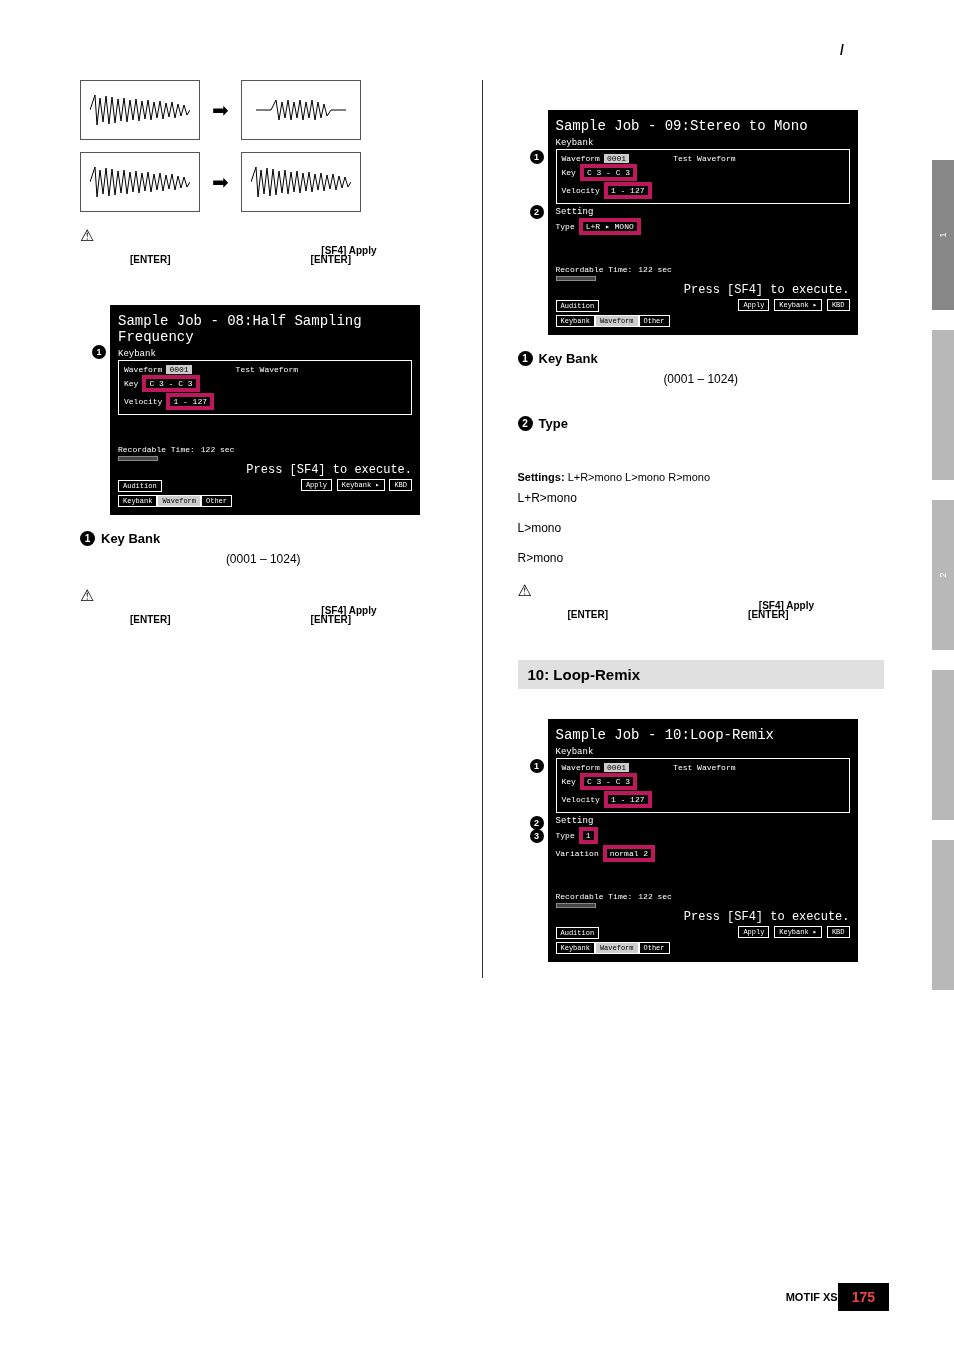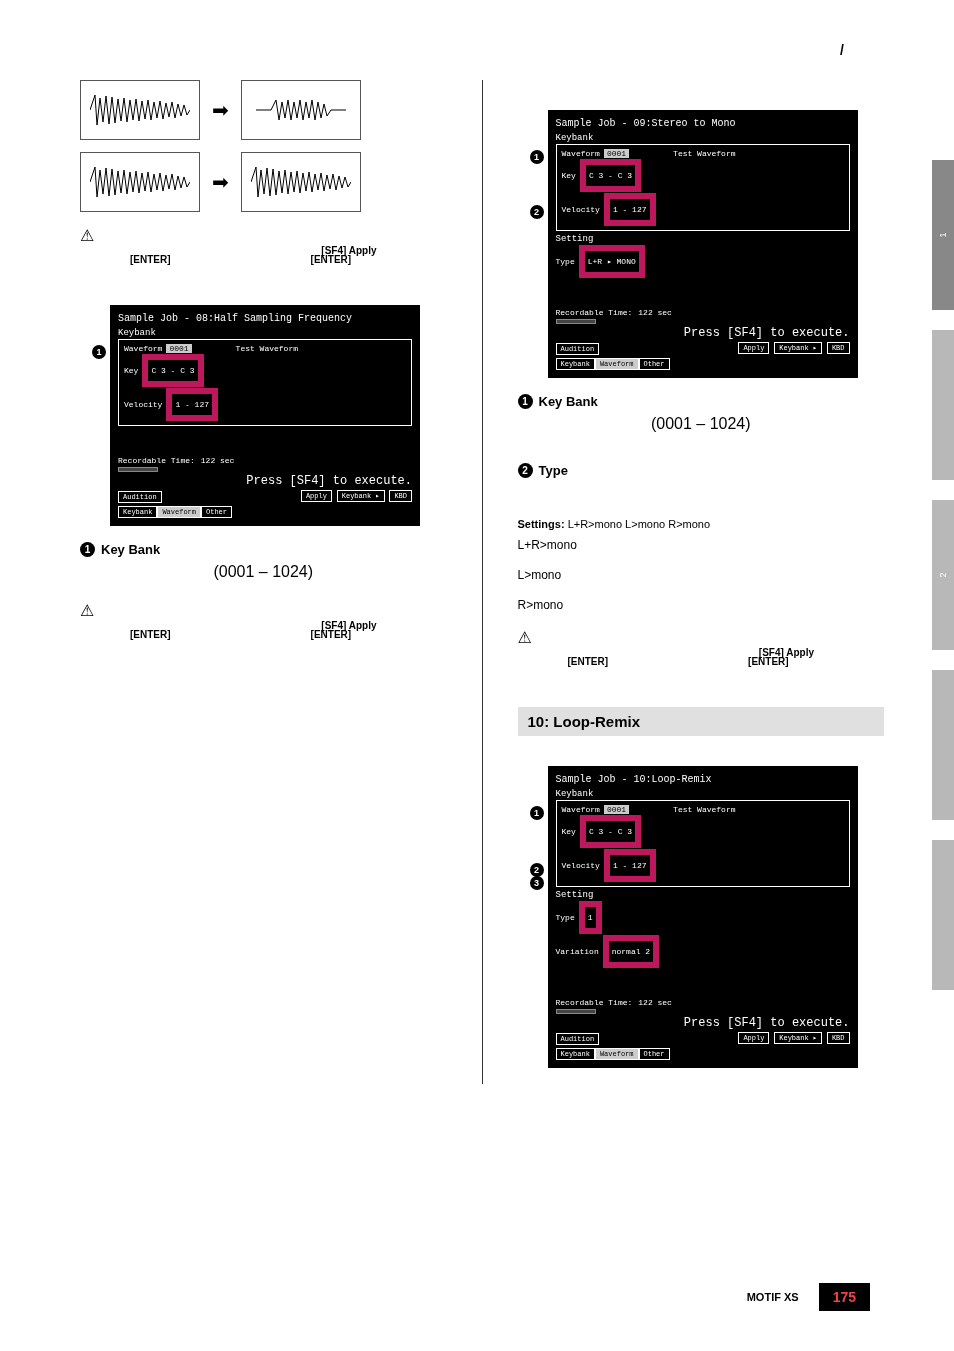--- a/index.html
+++ b/index.html
@@ -7,52 +7,52 @@
 .page { padding: 80px 70px 40px 80px; position: relative; }
 .columns { display: flex; gap: 30px; }
 .col { flex: 1; }
 .col-divider { width: 1px; background: #333; margin: 0 5px; }
 .section-header { background: #e0e0e0; padding: 6px 10px; font-weight: bold; font-size: 15px; margin-bottom: 12px; }
 .waveform-row { display: flex; align-items: center; gap: 12px; margin-bottom: 12px; justify-content: flex-start; }
 .waveform-box { border: 1px solid #555; width: 120px; height: 60px; position: relative; display: flex; align-items: center; justify-content: center; }
 .arrow { font-size: 20px; }
 .wave-vis { width: 100px; height: 40px; }
 .lcd-screen { background: #000; color: #fff; width: 310px; margin: 10px 0 16px 30px; padding: 8px; font-family: 'Courier New', monospace; font-size: 9px; position: relative; }
-.lcd-title { font-size: 10px; margin-bottom: 4px; }
+.lcd-title { font-size: 14px; margin-bottom: 4px; }
 .lcd-section-label { font-size: 9px; margin: 3px 0 1px 0; }
 .lcd-box { border: 1px solid #fff; padding: 3px 5px; margin-bottom: 3px; }
 .lcd-line { display: flex; gap: 4px; align-items: center; font-size: 8px; margin: 1px 0; }
-.lcd-val { background: #000; border: 6px solid #be185d; padding: 6px 3px; display: inline-block; }
+.lcd-val { background: #000; border: 4px solid #be185d; padding: 0 3px; display: inline-block; }
 .lcd-val-hl { background: #ccc; color: #000; padding: 0 3px; display: inline-block; }
 .lcd-footer { margin-top: 30px; font-size: 8px; }
 .lcd-rec { display: flex; align-items: center; gap: 6px; margin-bottom: 2px; }
 .lcd-bar { width: 40px; height: 5px; background: #444; border: 1px solid #888; }
 .lcd-press { text-align: right; font-size: 12px; margin: 2px 0; }
 .lcd-btns { display: flex; justify-content: space-between; margin-top: 3px; }
 .lcd-btn { border: 1px solid #fff; padding: 1px 4px; font-size: 7px; }
 .lcd-tabs { display: flex; gap: 0; margin-top: 3px; }
 .lcd-tab { border: 1px solid #fff; padding: 1px 4px; font-size: 7px; }
 .lcd-tab-active { background: #ccc; color: #000; }
 .lcd-marker { position: absolute; left: -18px; width: 14px; height: 14px; background: #000; color: #fff; border-radius: 50%; font-size: 9px; display: flex; align-items: center; justify-content: center; font-weight: bold; font-family: Arial; }
 .param-head { display: flex; align-items: center; gap: 6px; font-size: 13px; font-weight: bold; margin-top: 10px; }
 .circ-num { width: 15px; height: 15px; background: #000; color: #fff; border-radius: 50%; font-size: 10px; display: inline-flex; align-items: center; justify-content: center; }
-.param-range { text-align: center; font-size: 16px; margin: 6px 0 20px 0; }
+.param-range { text-align: center; font-size: 12px; margin: 6px 0 20px 0; }
 .settings-line { font-size: 11px; margin: 8px 0; }
 .settings-bold { font-weight: bold; }
 .setting-item { font-size: 12px; margin: 8px 0 16px 0; }
 .warn-row { display: flex; align-items: flex-start; gap: 6px; margin-top: 14px; }
 .warn-tri { font-size: 16px; }
 .sub-row2 { display: flex; justify-content: flex-start; gap: 140px; font-size: 10px; font-weight: bold; padding-left: 50px; margin-top: -2px; margin-bottom: 40px; align-items: center; }
 .sub-apply { font-size: 10px; font-weight: bold; text-align: right; margin-right: 70px; }
 .slash { position: absolute; top: 42px; right: 110px; font-size: 14px; font-weight: bold; }
 .side-tabs { position: absolute; right: 0; top: 160px; display: flex; flex-direction: column; }
 .side-tab { width: 22px; height: 150px; background: #b8b8b8; margin-bottom: 20px; display: flex; align-items: center; justify-content: center; }
 .side-tab.dark { background: #888; }
 .side-tab span { transform: rotate(-90deg); font-size: 9px; color: #fff; }
-.footer { position: absolute; bottom: 40px; left: 0; right: 0; display: flex; justify-content: flex-end; align-items: center; gap: 20px; padding-right: 84px; }
+.footer { position: absolute; bottom: 40px; left: 0; right: 0; display: flex; justify-content: flex-end; align-items: center; padding-right: 65px; }
 .footer-text { font-size: 11px; font-weight: bold; }
 .page-num { background: #000; color: #ef4444; padding: 6px 14px; font-size: 14px; font-weight: bold; }
 </style>
 </head>
 <body>
 
 <div class="slash">/</div>
 
 <div class="side-tabs">
   <div class="side-tab dark">

